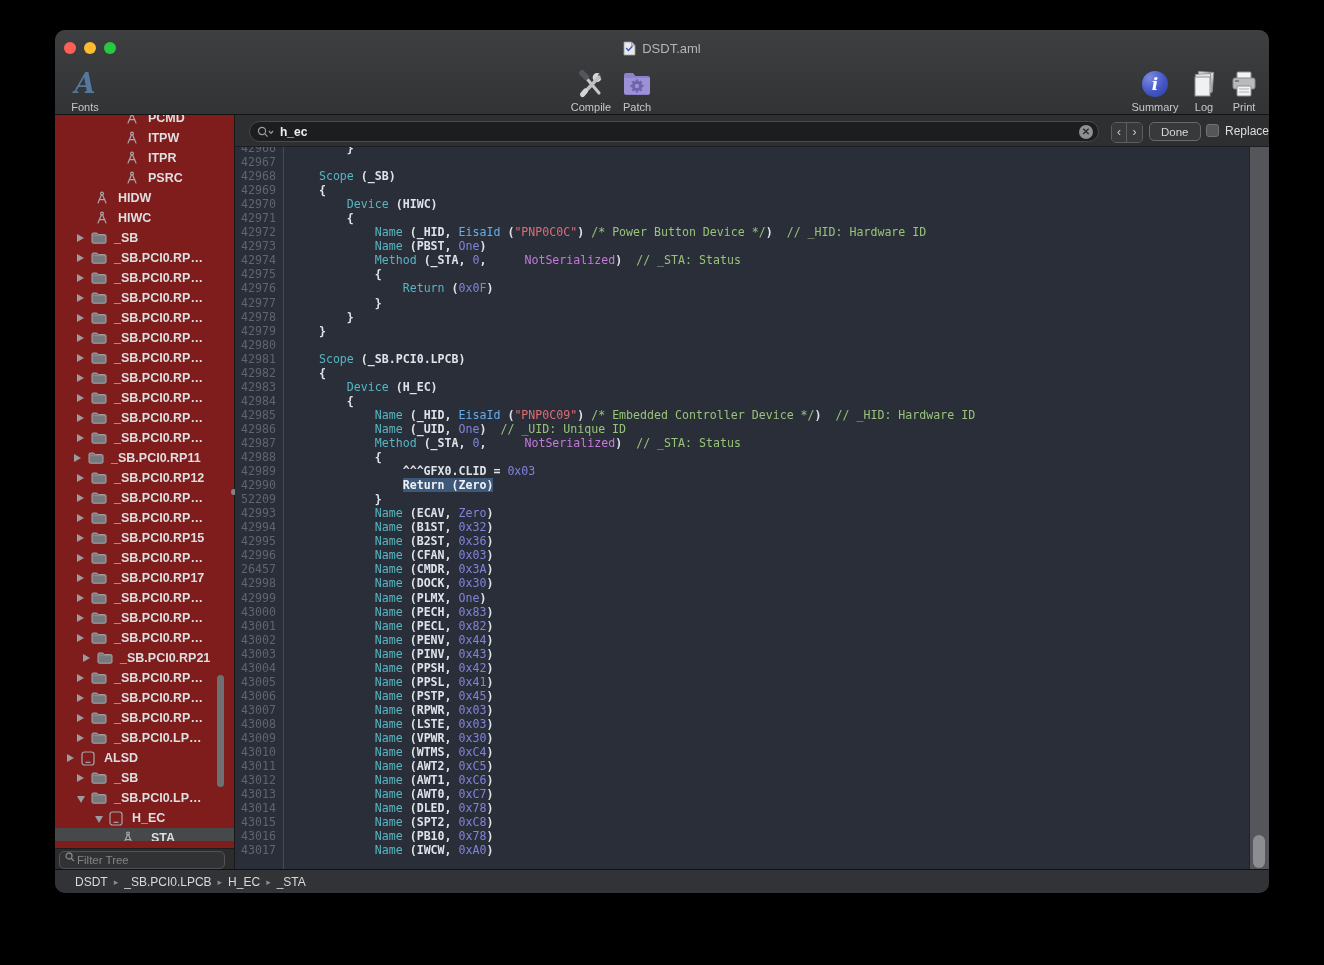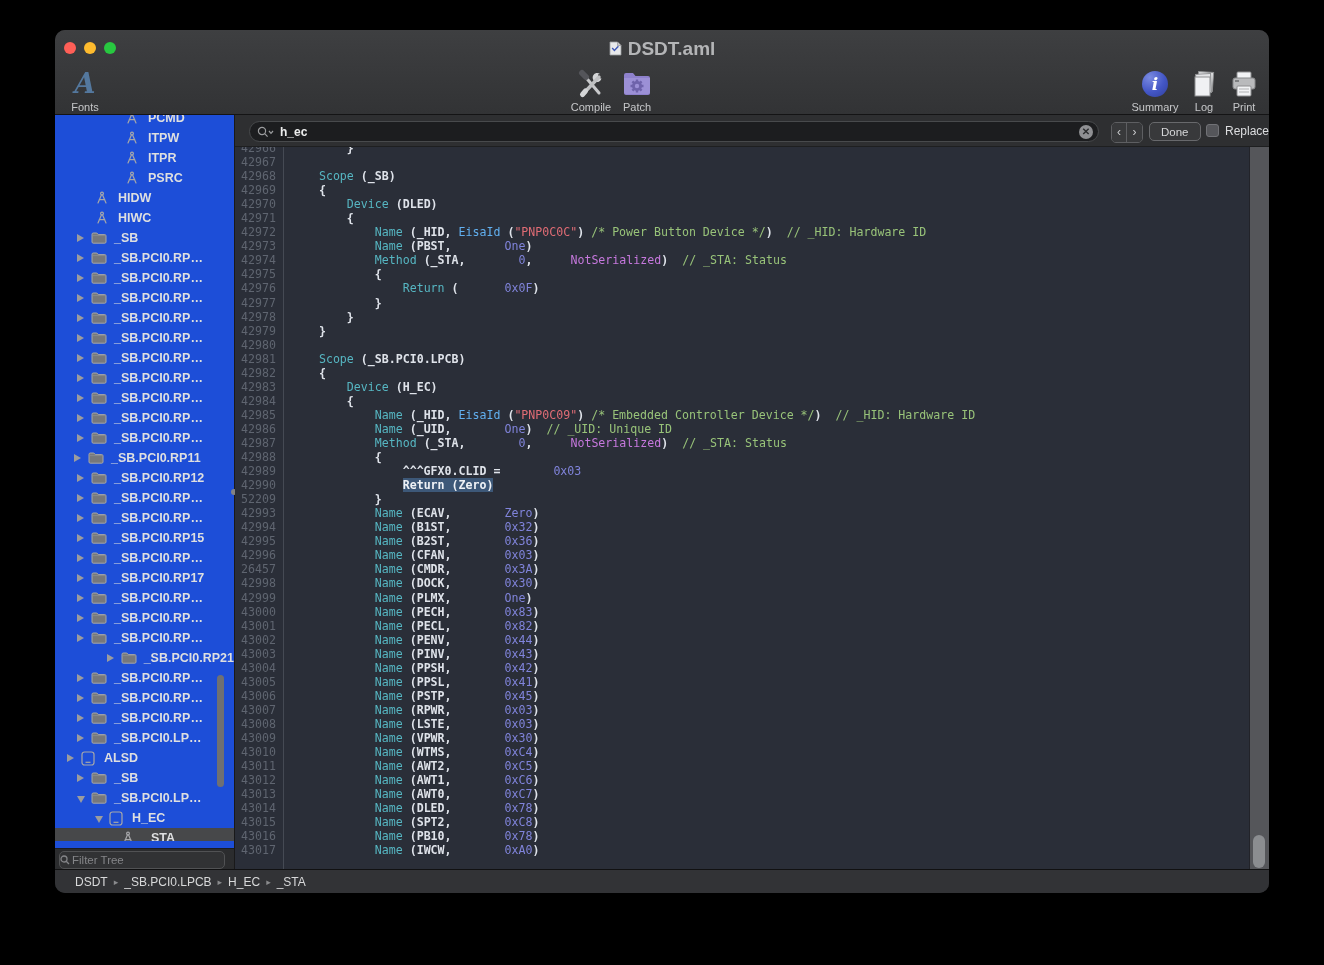--- a/index.html
+++ b/index.html
@@ -11,50 +11,50 @@
   
   .chrome{position:relative;height:85px;background:linear-gradient(#3e3f41,#323335);
           border-bottom:1px solid #141415;box-sizing:border-box;}
   .traffic{position:absolute;left:9px;top:12px;display:flex;gap:8px;}
   .tl{width:12px;height:12px;border-radius:50%;display:inline-block;}
   .tl.red{background:#ff5f57;}
   .tl.yellow{background:#febb2e;}
   .tl.green{background:#28c840;}
   .title-wrap{position:absolute;top:10px;left:0;right:0;display:flex;justify-content:center;
               align-items:center;gap:6px;height:17px;}
-  .title{font-size:19px;font-weight:bold;color:#b4b5b7;}
+  .title{font-size:13px;font-weight:normal;color:#b4b5b7;}
   .tbitem{position:absolute;top:38px;transform:translateX(-50%);text-align:center;width:72px;}
   .tbicon{height:32px;display:flex;align-items:center;justify-content:center;}
   .tblabel{font-size:11px;color:#c6c7c9;margin-top:1px;}
   .fonts-a{font-family:"DejaVu Serif",serif;font-style:italic;font-size:27px;color:#54789e;
            line-height:30px;font-weight:bold;}
   .sumcirc{width:26px;height:26px;border-radius:50%;background:radial-gradient(circle at 30% 25%,#7a8ae0,#4356c6 55%,#30409c);
            color:#fff;font-family:"DejaVu Serif",serif;font-style:italic;font-size:17px;font-weight:bold;
            display:flex;align-items:center;justify-content:center;}
 
   
   .content{position:relative;display:flex;height:754px;}
-  .sidebar{position:relative;width:179px;background:#1d4ed8;flex:none;overflow:hidden;}
+  .sidebar{position:relative;width:179px;background:#7f1d1d;flex:none;overflow:hidden;}
   .tree{position:absolute;top:0;left:0;right:0;height:733px;overflow:hidden;margin-top:-7px;}
   .trow{display:flex;align-items:center;height:20px;color:#dedfe0;font-size:12.5px;font-weight:bold;
         white-space:nowrap;}
   .trow.sel{background:#47484a;}
   .disc{width:14px;flex:none;display:flex;align-items:center;}
   .disc .tri-r{width:0;height:0;border-left:7px solid #9b9c9e;border-top:4.5px solid transparent;
                border-bottom:4.5px solid transparent;}
   .disc .tri-d{width:0;height:0;border-top:7px solid #9b9c9e;border-left:4.5px solid transparent;
                border-right:4.5px solid transparent;margin-top:2px;}
   .ticon{width:18px;flex:none;display:flex;align-items:center;}
   .tlabel{margin-left:5px;}
   .side-thumb{position:absolute;left:162px;top:560px;width:7px;height:112px;border-radius:3.5px;
               background:#6f7073;}
   .filterbar{position:absolute;left:0;right:0;bottom:0;height:21px;background:#2b2c2e;
              border-top:1px solid #1d1d1f;box-sizing:border-box;}
   .filterfield{position:absolute;left:4px;right:9px;top:2px;height:16px;border:1px solid #515254;
-               border-radius:5px;background:#313234;display:flex;align-items:center;}
+               border-radius:5px;background:#313234;display:flex;padding-left:5px;}
   .filterfield input{background:transparent;border:none;outline:none;color:#c9cacc;font-size:11.5px;
                      width:100%;font-family:"Liberation Sans",sans-serif;}
   .filterfield input::placeholder{color:#848588;}
   .divider{width:1px;background:#19191a;flex:none;position:relative;}
   .divider-dot{position:absolute;left:-3px;top:374px;width:6px;height:6px;border-radius:50%;
                background:#828385;}
 
   
   .rightpane{flex:1;display:flex;flex-direction:column;min-width:0;}
   .findbar{height:32px;flex:none;background:#2e2f31;border-bottom:1px solid #1e1f20;
@@ -85,21 +85,21 @@
   .codewrap{position:absolute;top:-6px;left:0;right:19px;
             font-family:"DejaVu Sans Mono",monospace;font-size:11.6px;line-height:14.05px;}
   .line{display:flex;height:14.05px;}
   .ln{width:41px;flex:none;text-align:right;padding-right:7px;color:#5f6570;}
   .lc{white-space:pre;padding-left:8px;}
   .tok-i{color:#dfe3ea;font-weight:bold;}
   .tok-k{color:#56b6c2;}
   .tok-b{color:#61afef;}
   .tok-s{color:#e06c75;}
   .tok-c{color:#98c379;}
-  .tok-n{color:#8084db;margin-left:46px;}
+  .tok-n{color:#8084db;}
   .tok-m{color:#c678dd;margin-left:31px;}
   .tok-sel{color:#eef1f5;background:#3d5878;font-weight:bold;}
   .vscroll{position:absolute;top:0;bottom:0;right:0;width:19px;background:#55565a;
            border-left:1px solid #222329;}
   .vthumb{position:absolute;left:3px;top:688px;width:12px;height:33px;border-radius:6px;
           background:#8b8d90;}
 
   
   .statusbar{height:24px;background:#323336;border-top:1px solid #111112;box-sizing:border-box;
              display:flex;align-items:center;padding-left:20px;}
@@ -515,21 +515,21 @@
                 <span class="tri-r"></span>
               </span>
               <span class="ticon">
                 <svg width="16" height="14" viewBox="0 0 16 14">
                   <path d="M1 3.2 C1 2.5 1.5 2 2.2 2 H5.8 L7.3 3.6 H13.8 C14.5 3.6 15 4.1 15 4.8 V11 C15 11.7 14.5 12.2 13.8 12.2 H2.2 C1.5 12.2 1 11.7 1 11 Z" fill="#77787b" stroke="#a6a7aa" stroke-width="1"></path>
                   <path d="M1.4 4.6 H14.6" stroke="#8d8e91" stroke-width=".8"></path>
                 </svg>
               </span>
               <span class="tlabel">_SB.PCI0.RP…</span>
             </div>
-            <div class="trow" style="padding-left: 8px; justify-content: flex-end;">
+            <div class="trow" style="padding-left: 28px;">
               <span class="disc">
                 <span class="tri-r"></span>
               </span>
               <span class="ticon">
                 <svg width="16" height="14" viewBox="0 0 16 14">
                   <path d="M1 3.2 C1 2.5 1.5 2 2.2 2 H5.8 L7.3 3.6 H13.8 C14.5 3.6 15 4.1 15 4.8 V11 C15 11.7 14.5 12.2 13.8 12.2 H2.2 C1.5 12.2 1 11.7 1 11 Z" fill="#77787b" stroke="#a6a7aa" stroke-width="1"></path>
                   <path d="M1.4 4.6 H14.6" stroke="#8d8e91" stroke-width=".8"></path>
                 </svg>
               </span>
               <span class="tlabel">_SB.PCI0.RP21</span>
@@ -696,21 +696,21 @@
               <div class="line">
                 <span class="ln">42968</span>
                 <span class="lc"><span class="tok-i">    </span><span class="tok-k">Scope</span><span class="tok-i"> (_SB)</span></span>
               </div>
               <div class="line">
                 <span class="ln">42969</span>
                 <span class="lc"><span class="tok-i">    {</span></span>
               </div>
               <div class="line">
                 <span class="ln">42970</span>
-                <span class="lc"><span class="tok-i">        </span><span class="tok-k">Device</span><span class="tok-i"> (DLED)</span></span>
+                <span class="lc"><span class="tok-i">        </span><span class="tok-k">Device</span><span class="tok-i"> (HIWC)</span></span>
               </div>
               <div class="line">
                 <span class="ln">42971</span>
                 <span class="lc"><span class="tok-i">        {</span></span>
               </div>
               <div class="line">
                 <span class="ln">42972</span>
                 <span class="lc"><span class="tok-i">            </span><span class="tok-k">Name</span><span class="tok-i"> (_HID, </span><span class="tok-b">EisaId</span><span class="tok-i"> (</span><span class="tok-s">"PNP0C0C"</span><span class="tok-i">) </span><span class="tok-c">/* Power Button Device */</span><span class="tok-i">)  </span><span class="tok-c">// _HID: Hardware ID</span></span>
               </div>
               <div class="line">

